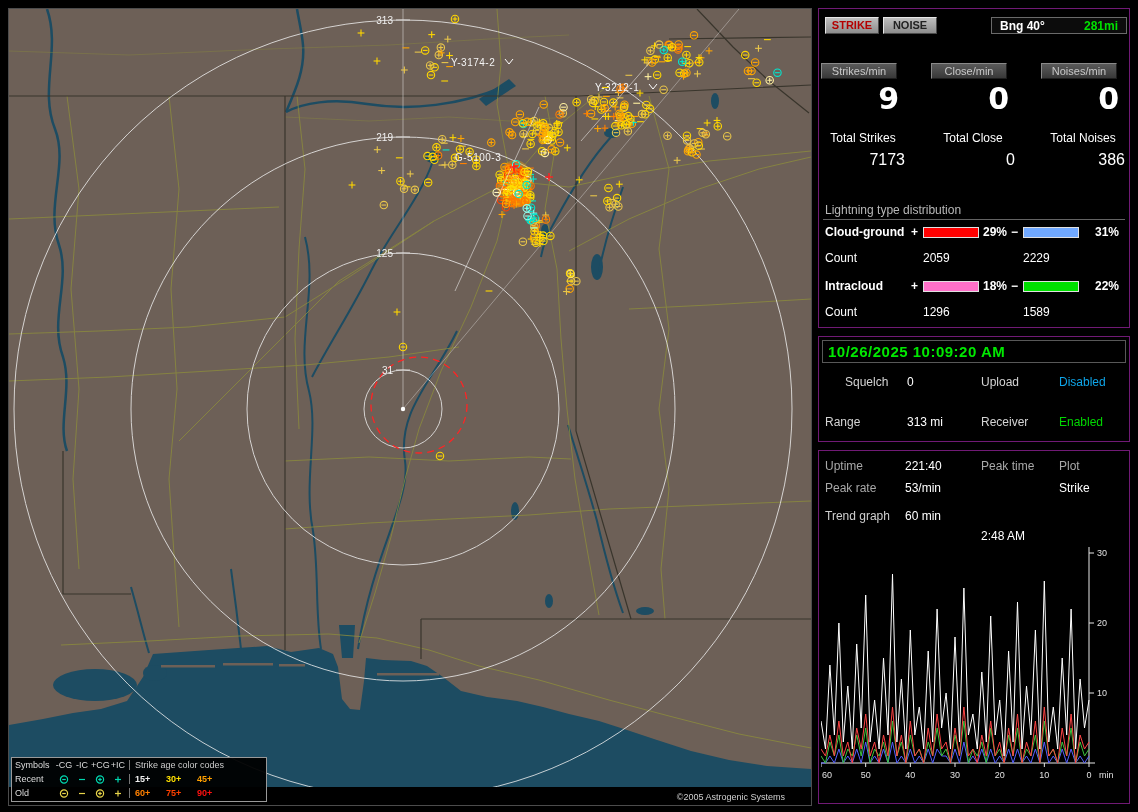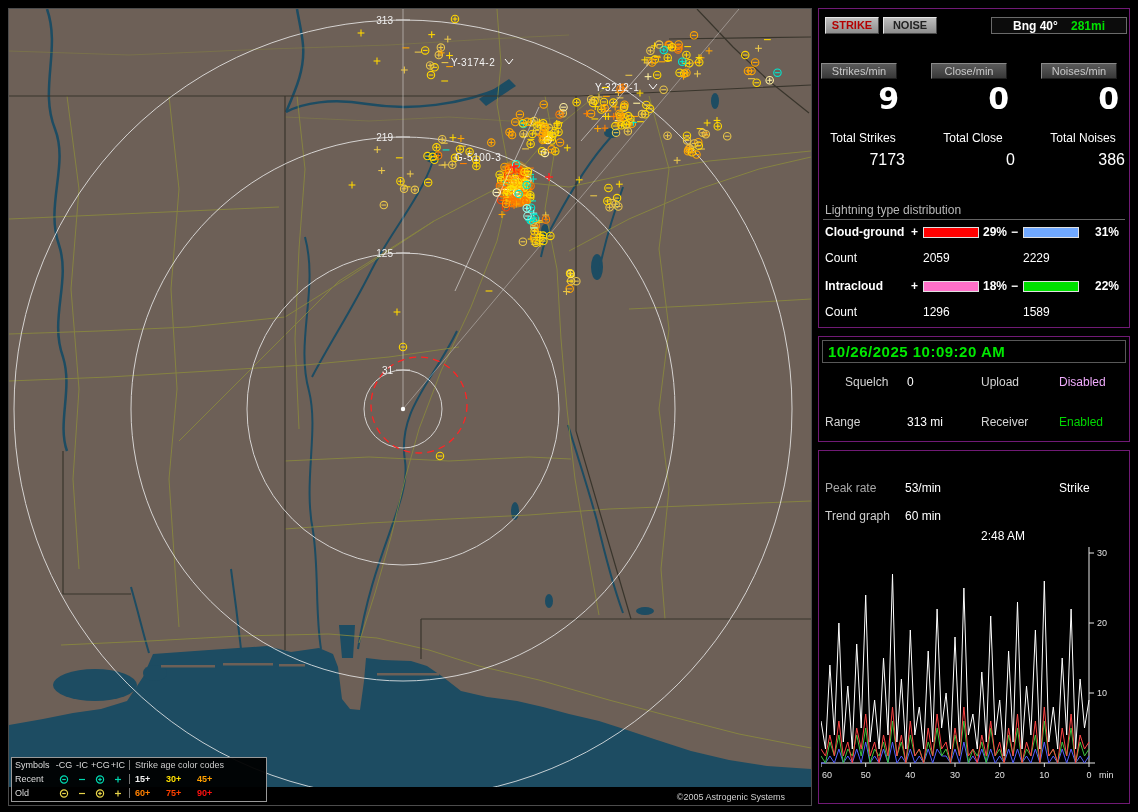--- a/index.html
+++ b/index.html
@@ -16,21 +16,21 @@
   .lg-agehead{flex:1;border-left:1px solid #777;margin-left:2px;padding-left:5px;color:#ccc}
   .lg-ages{display:flex;border-left:1px solid #777;margin-left:2px;padding-left:5px}
   .lg-age{width:31px;font-weight:bold}
   
   #panel-top{left:818px;top:8px;width:312px;height:320px}
   #panel-mid{left:818px;top:336px;width:312px;height:106px}
   #panel-bot{left:818px;top:450px;width:312px;height:354px}
   .tbtn{position:absolute;top:8px;height:17px;width:54px;font-size:11px;font-weight:bold;text-align:center;line-height:15px;background:linear-gradient(#bdbdbd,#8d8d8d);border:1px solid;border-color:#e6e6e6 #4a4a4a #4a4a4a #e6e6e6;color:#222;cursor:pointer}
   .tbtn.strike{left:6px;color:#b40000}
   .tbtn.noise{left:64px}
-  .bng-box{position:absolute;left:172px;top:8px;width:136px;height:17px;background:#0c0c0c;border:1px solid #6a6a6a;display:flex;justify-content:space-between;align-items:center;padding:0 21px;font-size:12px;font-weight:bold}
+  .bng-box{position:absolute;left:172px;top:8px;width:136px;height:17px;background:#0c0c0c;border:1px solid #6a6a6a;display:flex;justify-content:space-between;align-items:center;padding:0 8px;font-size:12px;font-weight:bold}
   .bng-box .bv{color:#00e000}
   .col-btn{position:absolute;top:54px;width:76px;height:16px;font-size:11px;color:#c8c8c8;text-align:center;line-height:14px;background:linear-gradient(#5a5a5a,#383838);border:1px solid;border-color:#8a8a8a #1d1d1d #1d1d1d #8a8a8a;cursor:pointer}
   .colA{left:2px}.colB{left:112px}.colC{left:222px}
   .rate{position:absolute;top:72px;width:84px;text-align:right;padding-right:6px;font-size:30px;font-weight:bold;color:#fff;font-family:"DejaVu Sans",sans-serif}
   .tlabel{position:absolute;top:122px;width:84px;text-align:center;font-size:12px;color:#fff;white-space:nowrap}
   .tval{position:absolute;top:142px;width:84px;text-align:right;font-size:16px;color:#fff}
   .dist-title{position:absolute;left:6px;top:194px;font-size:12px;color:#b8b8b8}
   .dist-hr{position:absolute;left:4px;right:4px;top:210px;border-top:1px solid #636363}
   .drow{position:absolute;left:0;width:100%;height:20px;font-size:12px}
   .drow span{position:absolute;white-space:nowrap}
@@ -1978,31 +1978,37 @@
     <span class="cnt cc2">1589</span>
   </div>
 </div>
 
 <div class="panel" id="panel-mid">
   <div class="dt-box">10/26/2025 10:09:20 AM</div>
   <div class="kv" style="top:38px">
     <span class="kc k1" style="color: rgb(212, 212, 212); margin-left: 20px;">Squelch</span>
     <span class="kc k2" style="color: rgb(255, 255, 255);">0</span>
     <span class="kc k3" style="color: rgb(212, 212, 212);">Upload</span>
-    <span class="kc k4" style="color: #f0abfc;">Disabled</span>
+    <span class="kc k4" style="color: #0ea5e9;">Disabled</span>
   </div>
   <div class="kv" style="top:78px">
     <span class="kc k1" style="color: rgb(212, 212, 212);">Range</span>
     <span class="kc k2" style="color: rgb(255, 255, 255);">313 mi</span>
     <span class="kc k3" style="color: rgb(212, 212, 212);">Receiver</span>
     <span class="kc k4" style="color: rgb(0, 216, 0);">Enabled</span>
   </div>
 </div>
 
 <div class="panel stats" id="panel-bot">
+  <div class="kv" style="top:8px">
+    <span class="kc k1" style="color: rgb(168, 168, 168);">Uptime</span>
+    <span class="kc k2" style="color: rgb(255, 255, 255);">221:40</span>
+    <span class="kc k3" style="color: rgb(168, 168, 168);">Peak time</span>
+    <span class="kc k4" style="color: rgb(168, 168, 168);">Plot</span>
+  </div>
   <div class="kv" style="top:30px">
     <span class="kc k1" style="color: rgb(168, 168, 168);">Peak rate</span>
     <span class="kc k2" style="color: rgb(255, 255, 255);">53/min</span>
     <span class="kc k3" style="color: rgb(255, 255, 255); margin-top: 48px;">2:48 AM</span>
     <span class="kc k4" style="color: rgb(255, 255, 255);">Strike</span>
   </div>
   <div class="kv" style="top:58px">
     <span class="kc k1 trend-lab">Trend graph</span>
     <span class="kc k2">60 min</span>
   </div>

